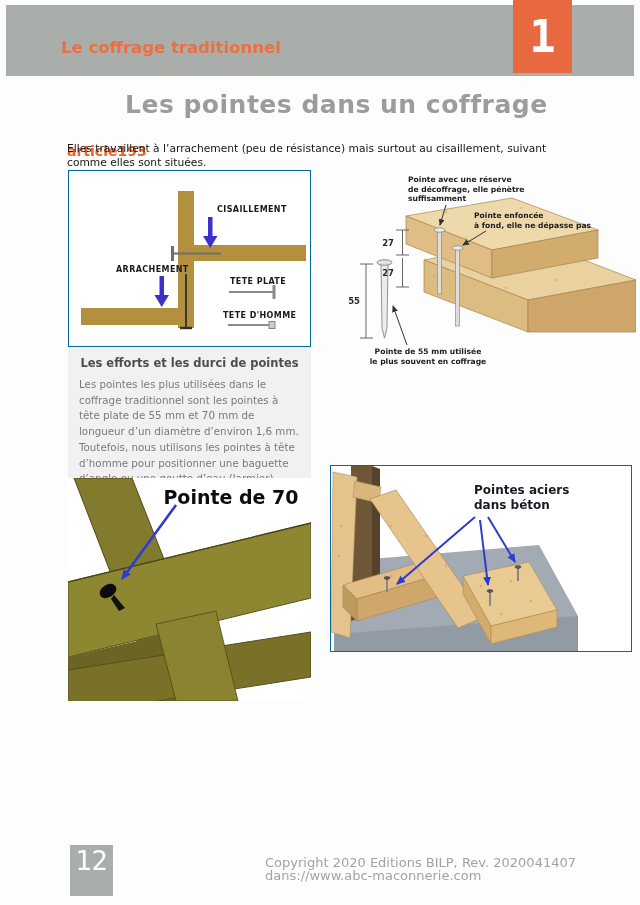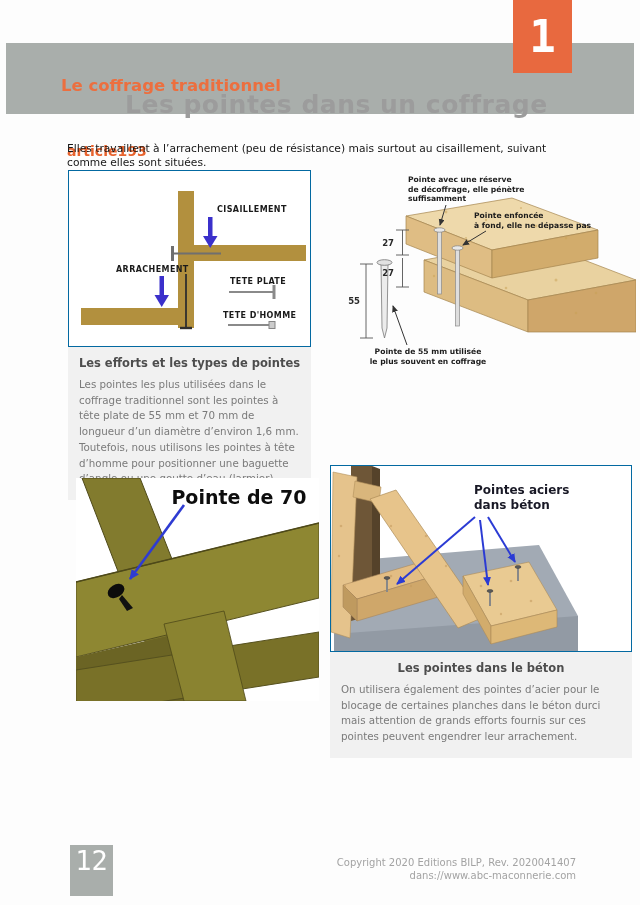--- a/index.html
+++ b/index.html
@@ -1,52 +1,52 @@
 <!DOCTYPE html>
 <html><head>
 <meta charset="utf-8">
 <style>
   html,body{margin:0;padding:0;background:#e9e9e9;}
   .page{position:relative;width:640px;height:905px;background:#fdfdfd;overflow:hidden;
         font-family:"DejaVu Sans",sans-serif;}
   
-  .header-bar{position:absolute;left:6px;top:5px;width:628px;height:71px;background:#a9aeab;margin-top:38px;}
+  .header-bar{position:absolute;left:6px;top:5px;width:628px;height:71px;background:#a9aeab;}
   .header-title{position:absolute;left:55px;top:33px;font-size:16.5px;font-weight:bold;color:#ec6f3f;}
   .chapter-box{position:absolute;left:513px;top:0;width:59px;height:73px;background:#e8693f;
                display:flex;align-items:center;justify-content:center;}
   .chapter-box span{font-family:"DejaVu Sans Mono",monospace;font-weight:bold;font-size:44px;color:#fff;}
   
   .article-id{position:absolute;left:67px;top:95px;font-size:14px;font-weight:bold;color:#e8632e;margin-top:48px;}
   .page-title{position:absolute;left:115px;top:80px;margin:10px;font-size:25px;font-weight:bold;color:#9c9c9c;letter-spacing:.5px;}
   
   .intro{position:absolute;left:67px;width:512px;margin:0;font-size:10.7px;line-height:13.6px;color:#161616;}
   .intro-1{top:115px;}
   .intro-2{top:142px;}
   
   .card{position:absolute;}
   .fig1{left:68px;top:170px;width:243px;}
-  .fig4{left:330px;top:465px;width:302px;}
+  .fig4{left:330px;top:465px;width:302px;text-decoration:underline;}
   .fig-image{background:#ffffff;border:1px solid #0369a1;box-sizing:border-box;line-height:0;}
   .fig-panel{background:#f1f1f1;}
   .fig-caption{text-align:center;font-size:11.5px;font-weight:bold;color:#4d4d4d;padding:9px 6px 3px 6px;}
   .fig-body{font-size:10.3px;line-height:15.7px;color:#7a7a7a;padding:4px 10px 13px 11px;}
   .fig2{position:absolute;left:336px;top:168px;line-height:0;}
-  .fig3{position:absolute;left:76px;top:478px;line-height:0;}
+  .fig3{position:absolute;left:68px;top:478px;line-height:0;}
   
   svg text{font-family:"DejaVu Sans",sans-serif;}
   .lbl{font-size:8px;font-weight:bold;fill:#1a1a1a;letter-spacing:.4px;}
   .ann{font-size:7.6px;font-weight:bold;fill:#1c1c1c;}
   .dim{font-size:8.5px;font-weight:bold;fill:#2a2a2a;}
   .big-lbl{font-size:19px;font-weight:bold;fill:#0d0d0d;}
   .f4-lbl{font-size:12px;font-weight:bold;fill:#191926;}
   
   .page-number{position:absolute;left:70px;top:845px;width:43px;height:51px;background:#a9aeab;
                display:flex;align-items:flex-start;justify-content:center;}
   .page-number span{font-family:"DejaVu Sans Mono",monospace;font-size:27px;color:#ffffff;}
-  .copyright{position:absolute;right:64px;top:856px;text-align:right;font-size:10px;
+  .copyright{position:absolute;right:64px;top:856px;font-size:13px;
              color:#a3a3a3;line-height:13px;}
 </style>
 </head>
 <body>
 
 <div class="page">
 
   <div class="header-bar">
     <span class="header-title">Le coffrage traditionnel</span>
   </div>
@@ -91,21 +91,21 @@
           <line x1="160" y1="121" x2="204" y2="121" stroke-width="2"></line>
           <line x1="205" y1="114" x2="205" y2="128" stroke-width="3"></line>
         </g>
         <g>
           <line x1="159" y1="154" x2="200" y2="154" stroke="#8a8a8a" stroke-width="2"></line>
           <rect x="200" y="150.5" width="6" height="7" fill="#cccccc" stroke="#858585" stroke-width="1"></rect>
         </g>
       </svg>
     </div>
     <div class="fig-panel">
-      <div class="fig-caption">Les efforts et les types de pointes</div>
+      <div class="fig-caption">Les efforts et les durci de pointes</div>
       <div class="fig-body">Les pointes les plus utilisées dans le coffrage traditionnel sont les pointes à tête plate de 55 mm et 70 mm de longueur d’un diamètre d’environ 1,6 mm. Toutefois, nous utilisons les pointes à tête d’homme pour positionner une baguette d’angle ou une goutte d’eau (larmier).</div>
     </div>
   </div>
 
   <div class="fig2">
     <svg width="300" height="200" viewBox="0 0 300 200">
       <defs>
         <marker id="mBlk" markerWidth="8" markerHeight="8" refX="6" refY="3" orient="auto" markerUnits="userSpaceOnUse">
           <path d="M0,0 L7,3 L0,6 z" fill="#333"></path>
         </marker>
@@ -254,24 +254,20 @@
         </g>
         <text class="f4-lbl" x="143" y="28">Pointes aciers</text>
         <text class="f4-lbl" x="143" y="43">dans béton</text>
         <g stroke="#2b3bd4" stroke-width="2">
           <line x1="144" y1="51" x2="66" y2="118" marker-end="url(#mBlue4)"></line>
           <line x1="149" y1="54" x2="157" y2="119" marker-end="url(#mBlue4)"></line>
           <line x1="157" y1="51" x2="184" y2="96" marker-end="url(#mBlue4)"></line>
         </g>
       </svg>
     </div>
-    <div class="fig-panel">
-      <div class="fig-caption">Les pointes dans le béton</div>
-      <div class="fig-body">On utilisera également des pointes d’acier pour le blocage de certaines planches dans le béton durci mais attention de grands efforts fournis sur ces pointes peuvent engendrer leur arrachement.</div>
-    </div>
   </div>
 
   <div class="page-number">
     <span>12</span>
   </div>
   <div class="copyright">
     <div>Copyright 2020 Editions BILP, Rev. 2020041407</div>
     <div>dans://www.abc-maconnerie.com</div>
   </div>
 

